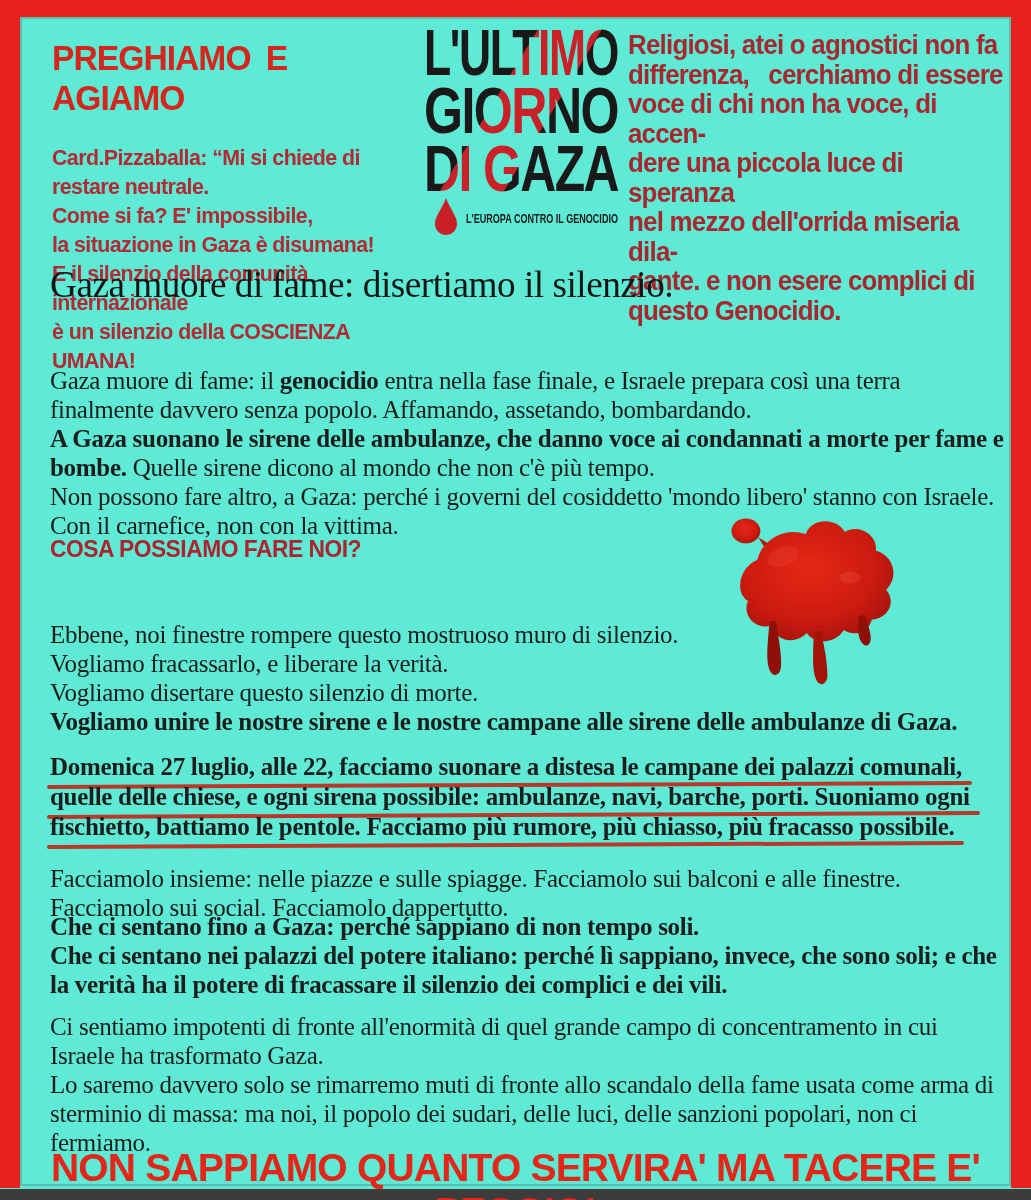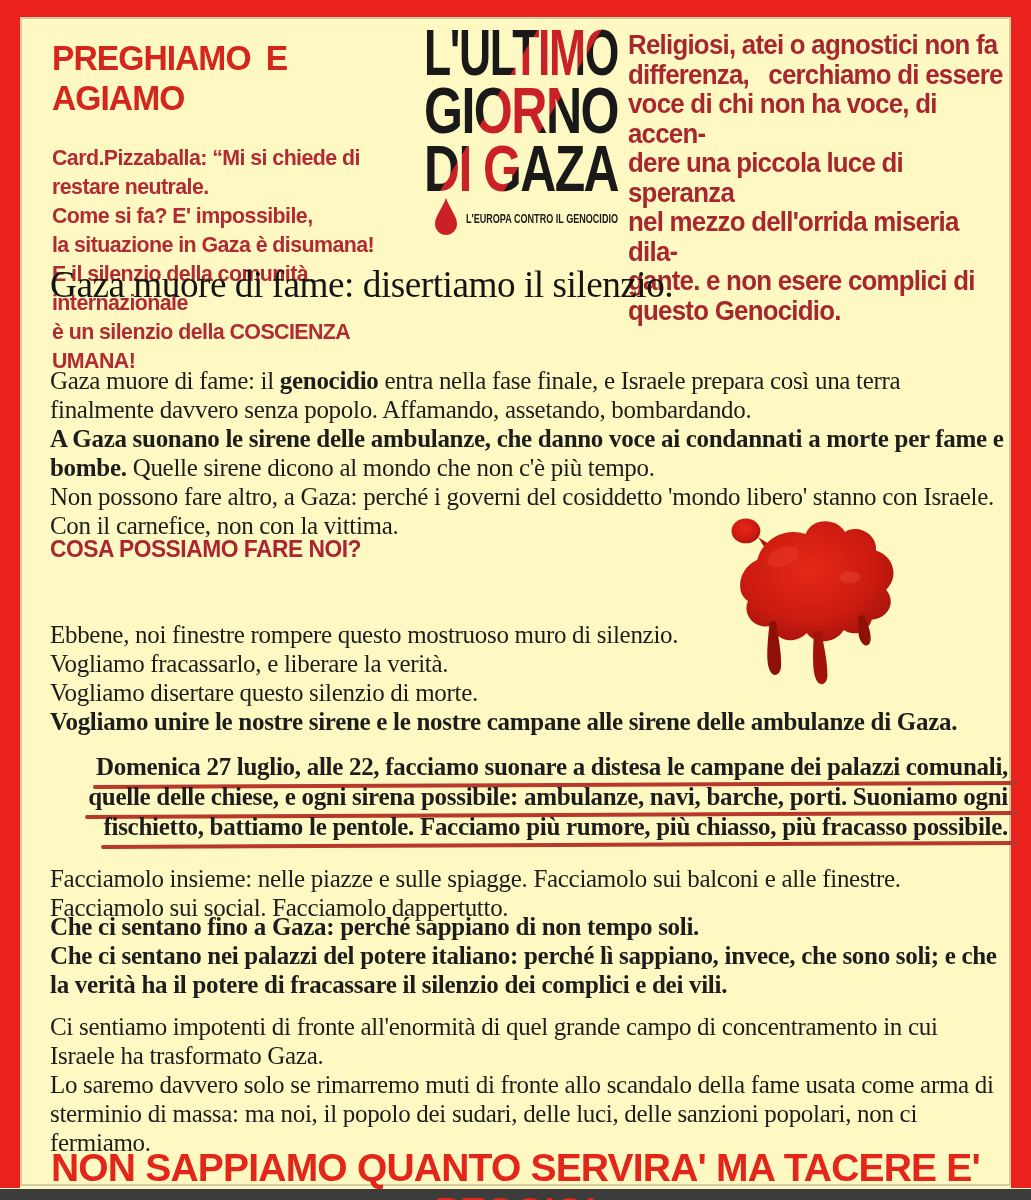--- a/index.html
+++ b/index.html
@@ -1,16 +1,16 @@
 <!DOCTYPE html>
 <html><head>
 <meta charset="utf-8">
 <style>
   html,body{margin:0;padding:0;background:#e9e9e9;}
-  #page{position:relative;width:1031px;height:1200px;background:#fef9c3;overflow:hidden;
+  #page{position:relative;width:1031px;height:1200px;background:#5eead4;overflow:hidden;
         font-family:"Liberation Serif",serif;color:#1d1d1d;}
   
   .b-top{position:absolute;left:0;top:0;width:1031px;height:17px;background:#ea211d;}
   .b-left{position:absolute;left:0;top:0;width:20px;height:1188px;background:#ea211d;}
   .b-right{position:absolute;right:0;top:0;width:20px;height:1188px;background:#ea211d;}
   .b-bottom{position:absolute;left:0;top:1189px;width:1031px;height:11px;background:#3c3c3c;}
   .inner-edge{position:absolute;left:20px;top:17px;right:20px;bottom:14px;
         box-shadow:inset 0 0 0 2px rgba(60,50,45,.22);pointer-events:none;}
 
   
@@ -35,21 +35,21 @@
 
   .para{position:absolute;left:50px;width:958px;font-size:25px;line-height:29px;
         letter-spacing:-.3px;}
   .bold{font-weight:700;}
   .p1{top:366px;}
   .cosa{position:absolute;left:50px;top:536px;font-family:"Liberation Sans",sans-serif;
         font-weight:700;font-size:23.5px;color:#ad2430;letter-spacing:-.5px;
         transform:scaleX(.97);transform-origin:0 0;}
   .blood{position:absolute;left:710px;top:500px;width:208px;height:196px;}
   .p2{top:620px;}
-  .p3{top:752px;font-weight:700;text-align:right;}
+  .p3{top:752px;font-weight:700;}
   .uline{margin-bottom:1px;}
   .uline span{position:relative;display:inline-block;}
   .uline span::after{content:"";position:absolute;left:-3px;right:-10px;bottom:-6px;
         height:4px;background:#b8392b;border-radius:3px;transform:rotate(-.25deg);}
   .p4{top:841px;margin-top:23px;}
   .p5{top:912px;}
   .p6{top:1012px;}
   .bottomline{position:absolute;left:0;top:1146px;width:1031px;text-align:center;
         font-family:"Liberation Sans",sans-serif;font-weight:700;font-size:39px;
         color:#e22619;letter-spacing:-.8px;}

